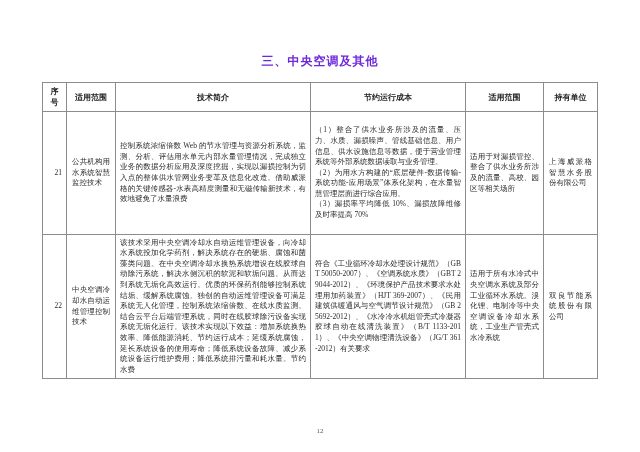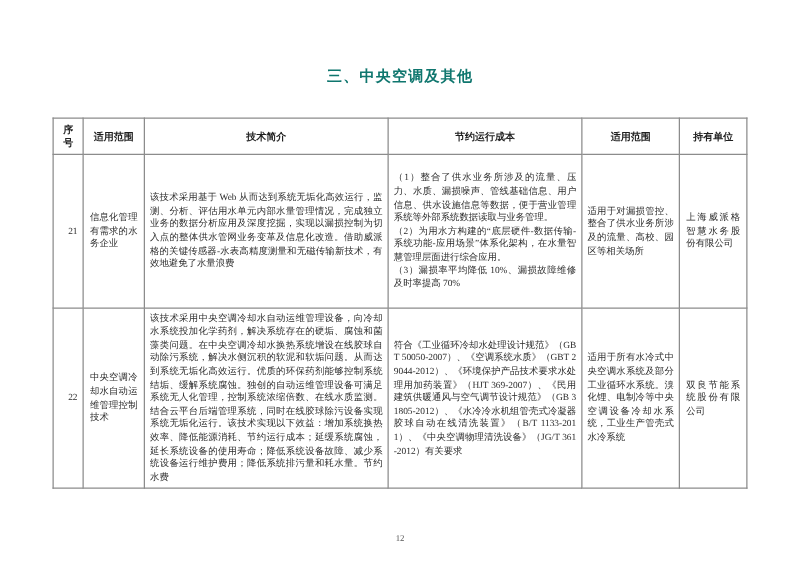--- a/index.html
+++ b/index.html
@@ -11,25 +11,25 @@
     color:#2b2b2b;
     overflow:hidden;
   }
   .doc-title{
     position:absolute;
     top:53px;left:0;width:640px;
     text-align:center;
     font-size:12px;
     font-weight:bold;
     letter-spacing:1px;
-    color:#0f766e;
+    color:#6d28d9;
   }
   table.main-table{
     position:absolute;
-    left:42px;top:94px;
+    left:42px;top:82px;
     width:555px;
     border-collapse:collapse;
     table-layout:fixed;
   }
   .main-table th,.main-table td{
     border:1px solid #8c8c8c;
     padding:2px 4px;
     vertical-align:middle;
     word-break:break-all;
   }
@@ -82,33 +82,33 @@
         <th>适用范围</th>
         <th>技术简介</th>
         <th>节约运行成本</th>
         <th>适用范围</th>
         <th>持有单位</th>
       </tr>
     </thead>
     <tbody>
       <tr class="row-21">
         <td class="c-no">21</td>
-        <td class="c-name">信息化管理有需求的水务企业</td>
-        <td class="c-intro">该技术采用基于 Web 从而达到系统无垢化高效运行，监测、分析、评估用水单元内部水量管理情况，完成独立业务的数据分析应用及深度挖掘，实现以漏损控制为切入点的整体供水管网业务变革及信息化改造。借助威派格的关键传感器-水表高精度测量和无磁传输新技术，有效地避免了水量浪费</td>
+        <td class="c-name">公共机构用水系统智慧监控技术</td>
+        <td class="c-intro">控制系统浓缩倍数 Web 的节水管理与资源分析系统，监测、分析、评估用水单元内部水量管理情况，完成独立业务的数据分析应用及深度挖掘，实现以漏损控制为切入点的整体供水管网业务变革及信息化改造。借助威派格的关键传感器-水表高精度测量和无磁传输新技术，有效地避免了水量浪费</td>
         <td class="c-ind">（1）整合了供水业务所涉及的流量、压力、水质、漏损噪声、管线基础信息、用户信息、供水设施信息等数据，便于营业管理系统等外部系统数据读取与业务管理。
 （2）为用水方构建的“底层硬件-数据传输-系统功能-应用场景”体系化架构，在水量智慧管理层面进行综合应用。
 （3）漏损率平均降低 10%、漏损故障维修及时率提高 70%</td>
         <td class="c-scope">适用于对漏损管控、整合了供水业务所涉及的流量、高校、园区等相关场所</td>
         <td class="c-holder">上海威派格智慧水务股份有限公司</td>
       </tr>
       <tr class="row-22">
         <td class="c-no">22</td>
         <td class="c-name">中央空调冷却水自动运维管理控制技术</td>
         <td class="c-intro">该技术采用中央空调冷却水自动运维管理设备，向冷却水系统投加化学药剂，解决系统存在的硬垢、腐蚀和菌藻类问题。在中央空调冷却水换热系统增设在线胶球自动除污系统，解决水侧沉积的软泥和软垢问题。从而达到系统无垢化高效运行。优质的环保药剂能够控制系统结垢、缓解系统腐蚀。独创的自动运维管理设备可满足系统无人化管理，控制系统浓缩倍数、在线水质监测。结合云平台后端管理系统，同时在线胶球除污设备实现系统无垢化运行。该技术实现以下效益：增加系统换热效率、降低能源消耗、节约运行成本；延缓系统腐蚀，延长系统设备的使用寿命；降低系统设备故障、减少系统设备运行维护费用；降低系统排污量和耗水量。节约水费</td>
-        <td class="c-ind">符合《工业循环冷却水处理设计规范》（GBT 50050-2007）、《空调系统水质》（GBT 29044-2012）、《环境保护产品技术要求水处理用加药装置》（HJT 369-2007）、《民用建筑供暖通风与空气调节设计规范》（GB 31805-2012）、《水冷冷水机组管壳式冷凝器胶球自动在线清洗装置》（B/T 1133-2011）、《中央空调物理清洗设备》（JG/T 361-2012）有关要求</td>
+        <td class="c-ind">符合《工业循环冷却水处理设计规范》（GBT 50050-2007）、《空调系统水质》（GBT 29044-2012）、《环境保护产品技术要求水处理用加药装置》（HJT 369-2007）、《民用建筑供暖通风与空气调节设计规范》（GB 25692-2012）、《水冷冷水机组管壳式冷凝器胶球自动在线清洗装置》（B/T 1133-2011）、《中央空调物理清洗设备》（JG/T 361-2012）有关要求</td>
         <td class="c-scope">适用于所有水冷式中央空调水系统及部分工业循环水系统。溴化锂、电制冷等中央空调设备冷却水系统，工业生产管壳式水冷系统</td>
         <td class="c-holder">双良节能系统股份有限公司</td>
       </tr>
     </tbody>
   </table>
 
   <div class="page-number">12</div>
 
 </div>
 

